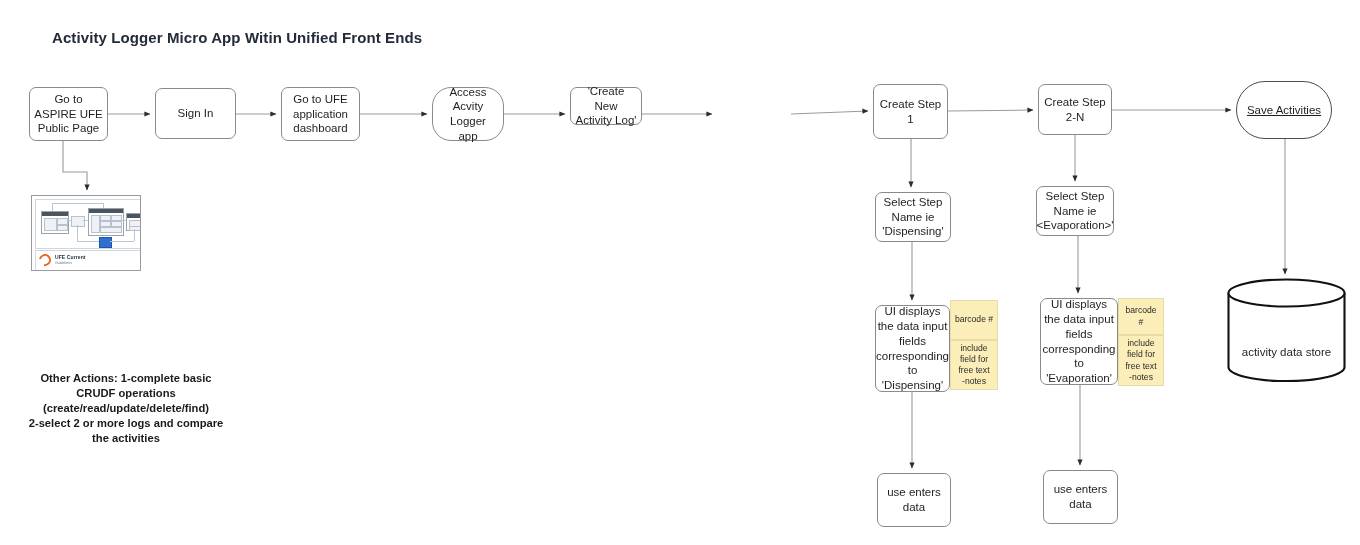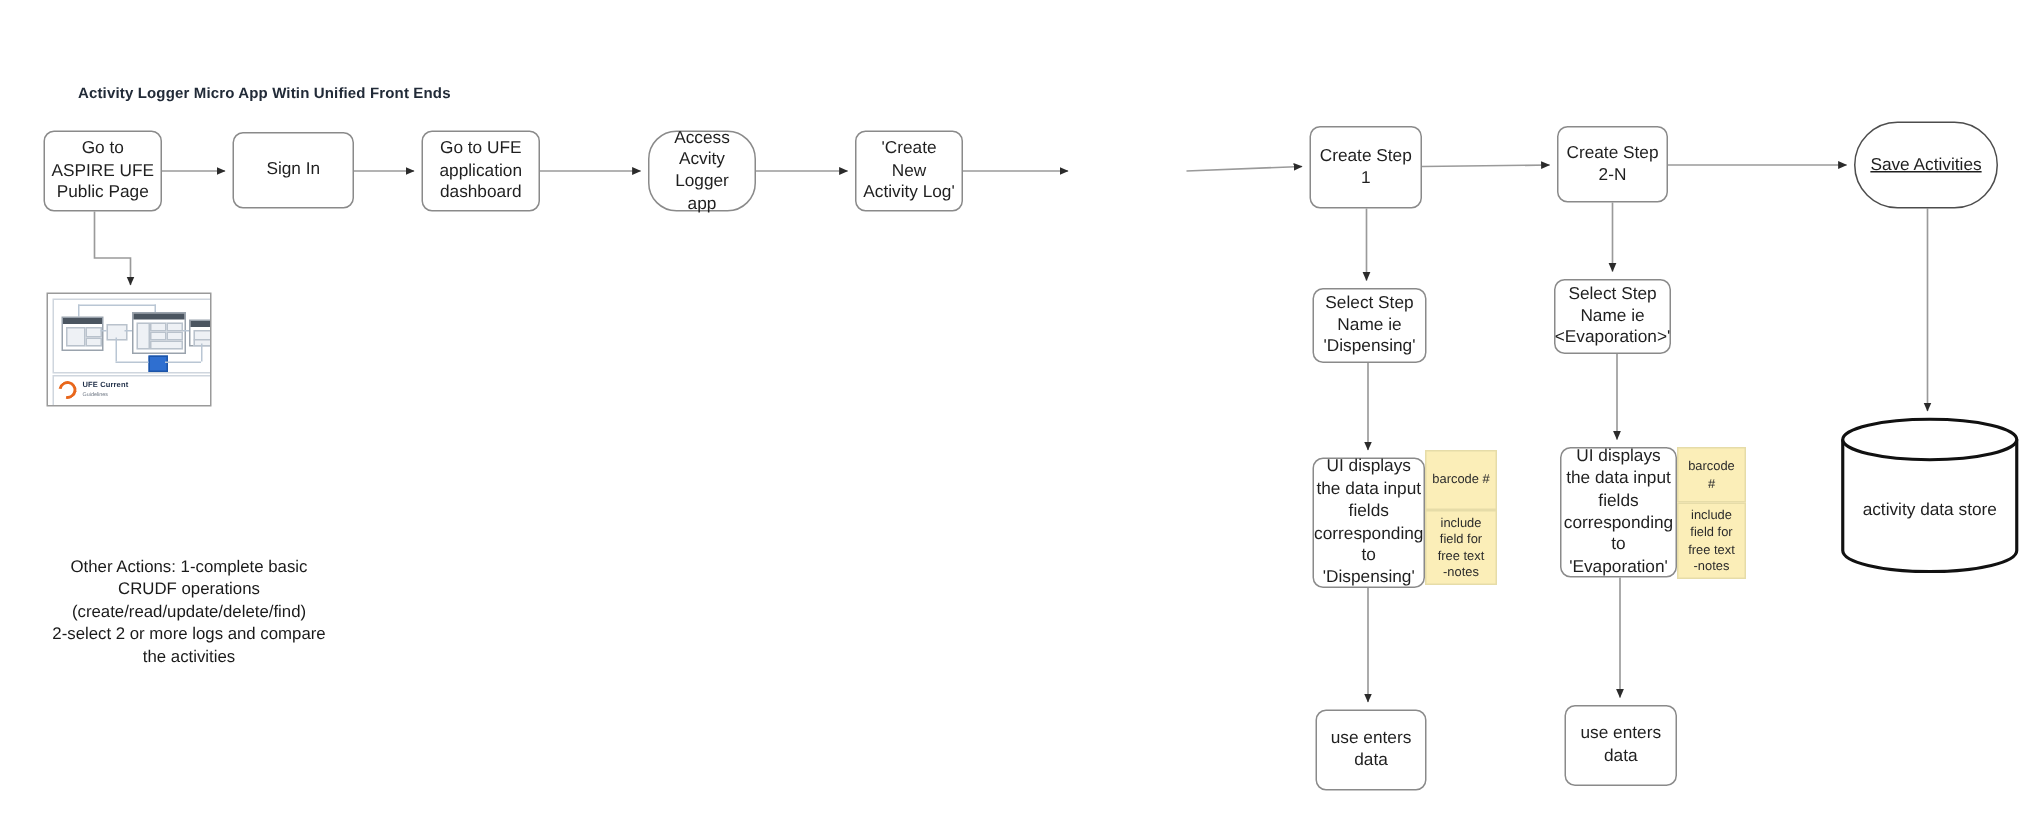--- a/index.html
+++ b/index.html
@@ -60,34 +60,33 @@
     line-height: 1.3;
     color: #2b2b2b;
     padding: 2px 3px;
     white-space: pre-line;
     z-index: 3;
   }
   #page-title {
     position: absolute;
     left: 52px;
     top: 29px;
-    font-size: 10px;
+    font-size: 15px;
     font-weight: bold;
     color: #222b38;
     letter-spacing: 0.1px;
-    margin-top: 28px;
   }
   #other-actions {
     position: absolute;
     left: 26px;
     top: 371px;
     width: 200px;
     text-align: center;
     font-size: 11.2px;
-    font-weight: normal;
+    font-weight: bold;
     line-height: 1.33;
     color: #1a1a1a;
     white-space: pre-line;
   }
   
   #thumb {
     position: absolute;
     left: 31px;
     top: 195px;
     width: 110px;
@@ -210,37 +209,37 @@
       <path d="M1080,385 L1080,465"></path>
 
       <path d="M1285,139 L1285,274"></path>
     </g>
   </svg>
 
   <svg style="position:absolute;left:1227px;top:278px;width:119px;height:104px;z-index:2;" viewBox="0 0 119 104">
     <path d="M1.5,15 L1.5,89 A57.5,14 0 0 0 117.5,89 L117.5,15" fill="#ffffff" stroke="#111111" stroke-width="2.1"></path>
     <ellipse cx="59.5" cy="15" rx="58" ry="13.5" fill="#ffffff" stroke="#111111" stroke-width="2.1"></ellipse>
   </svg>
-  <div style="position:absolute;left:1227px;top:334px;width:119px;text-align:center;font-size:11.5px;color:#1f1f1f;z-index:3;">activity data store</div>
+  <div style="position:absolute;left:1227px;top:346px;width:119px;text-align:center;font-size:11.5px;color:#1f1f1f;z-index:3;">activity data store</div>
 
   <div class="node" style="left:29px;top:87px;width:79px;height:54px;">Go to
 ASPIRE UFE
 Public Page</div>
 
   <div class="node" style="left:155px;top:88px;width:81px;height:51px;">Sign In</div>
 
   <div class="node" style="left:281px;top:87px;width:79px;height:54px;">Go to UFE
 application
 dashboard</div>
 
   <div class="node" style="left:432px;top:87px;width:72px;height:54px;border-radius:19px;">Access
 Acvity Logger
 app</div>
 
-  <div class="node" style="left:570px;top:87px;width:72px;height:54px;">'Create New
+  <div class="node" style="left:570px;top:87px;width:72px;height:38px;">'Create New
 Activity Log'</div>
 
 
   <div class="node" style="left:873px;top:84px;width:75px;height:55px;">Create Step
 1</div>
 
   <div class="node" style="left:1038px;top:84px;width:74px;height:51px;">Create Step
 2-N</div>
 
   <div class="node oval" style="left:1236px;top:81px;width:96px;height:58px;text-decoration:underline;">Save Activities</div>

